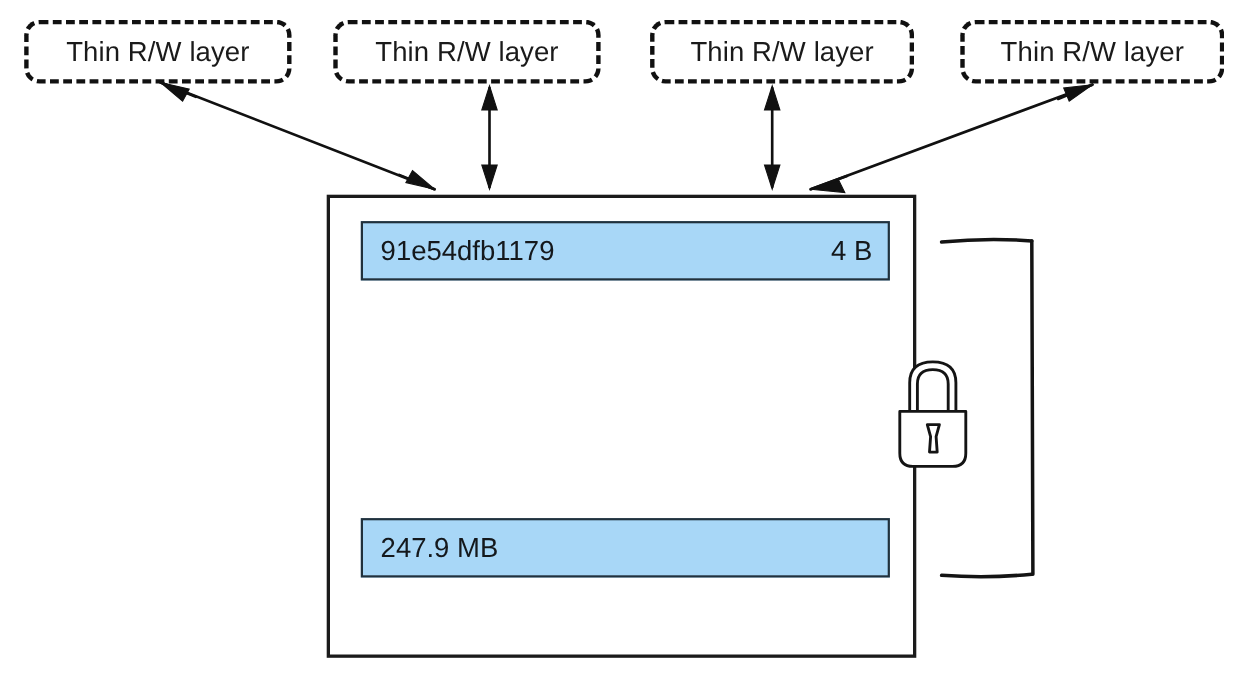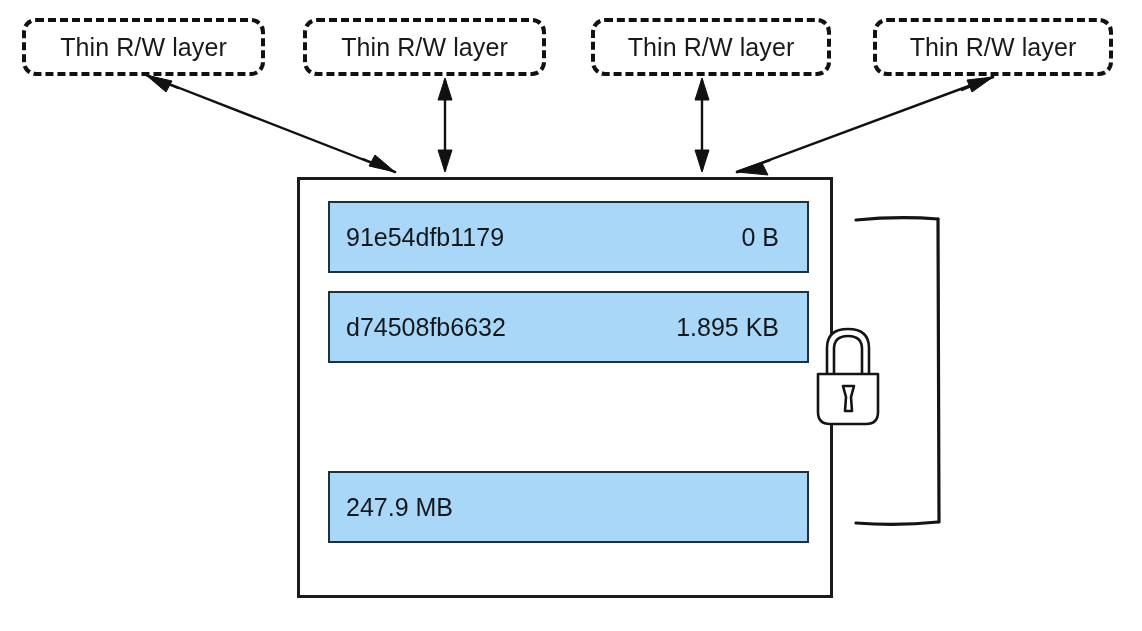--- a/index.html
+++ b/index.html
@@ -50,28 +50,28 @@
     box-sizing: border-box;
     border: 3px solid #1b1b1b;
     background: #ffffff;
   }
 
   
   .layer-row {
     position: absolute;
     left: 28px;
     width: 481px;
-    height: 72px;
+    height: 54px;
     box-sizing: border-box;
     background: #a8d7f7;
     border: 2px solid #21313c;
     display: flex;
     align-items: center;
     justify-content: space-between;
-    padding: 0 28px 0 16px;
+    padding: 0 14px 0 16px;
   }
   .layer-row .layer-id,
   .layer-row .layer-size {
     font-size: 25px;
     color: #14181c;
     line-height: 1;
     white-space: nowrap;
   }
 
   
@@ -140,27 +140,23 @@
   </div>
 
   <div class="rw-box" style="left:873px; top:18px; width:240px; height:58px;">
     <span class="rw-label">Thin R/W layer</span>
   </div>
 
   <div id="image-container">
 
     <div class="layer-row" style="top:21px;">
       <span class="layer-id">91e54dfb1179</span>
-      <span class="layer-size">0 B</span>
+      <span class="layer-size">4 B</span>
     </div>
 
-    <div class="layer-row" style="top:111px;">
-      <span class="layer-id">d74508fb6632</span>
-      <span class="layer-size">1.895 KB</span>
-    </div>
 
 
     <div class="layer-row" style="top:291px;">
       <span class="layer-size">247.9 MB</span>
     </div>
 
   </div>
 
   <svg id="overlay" viewBox="0 0 1142 631">
 

